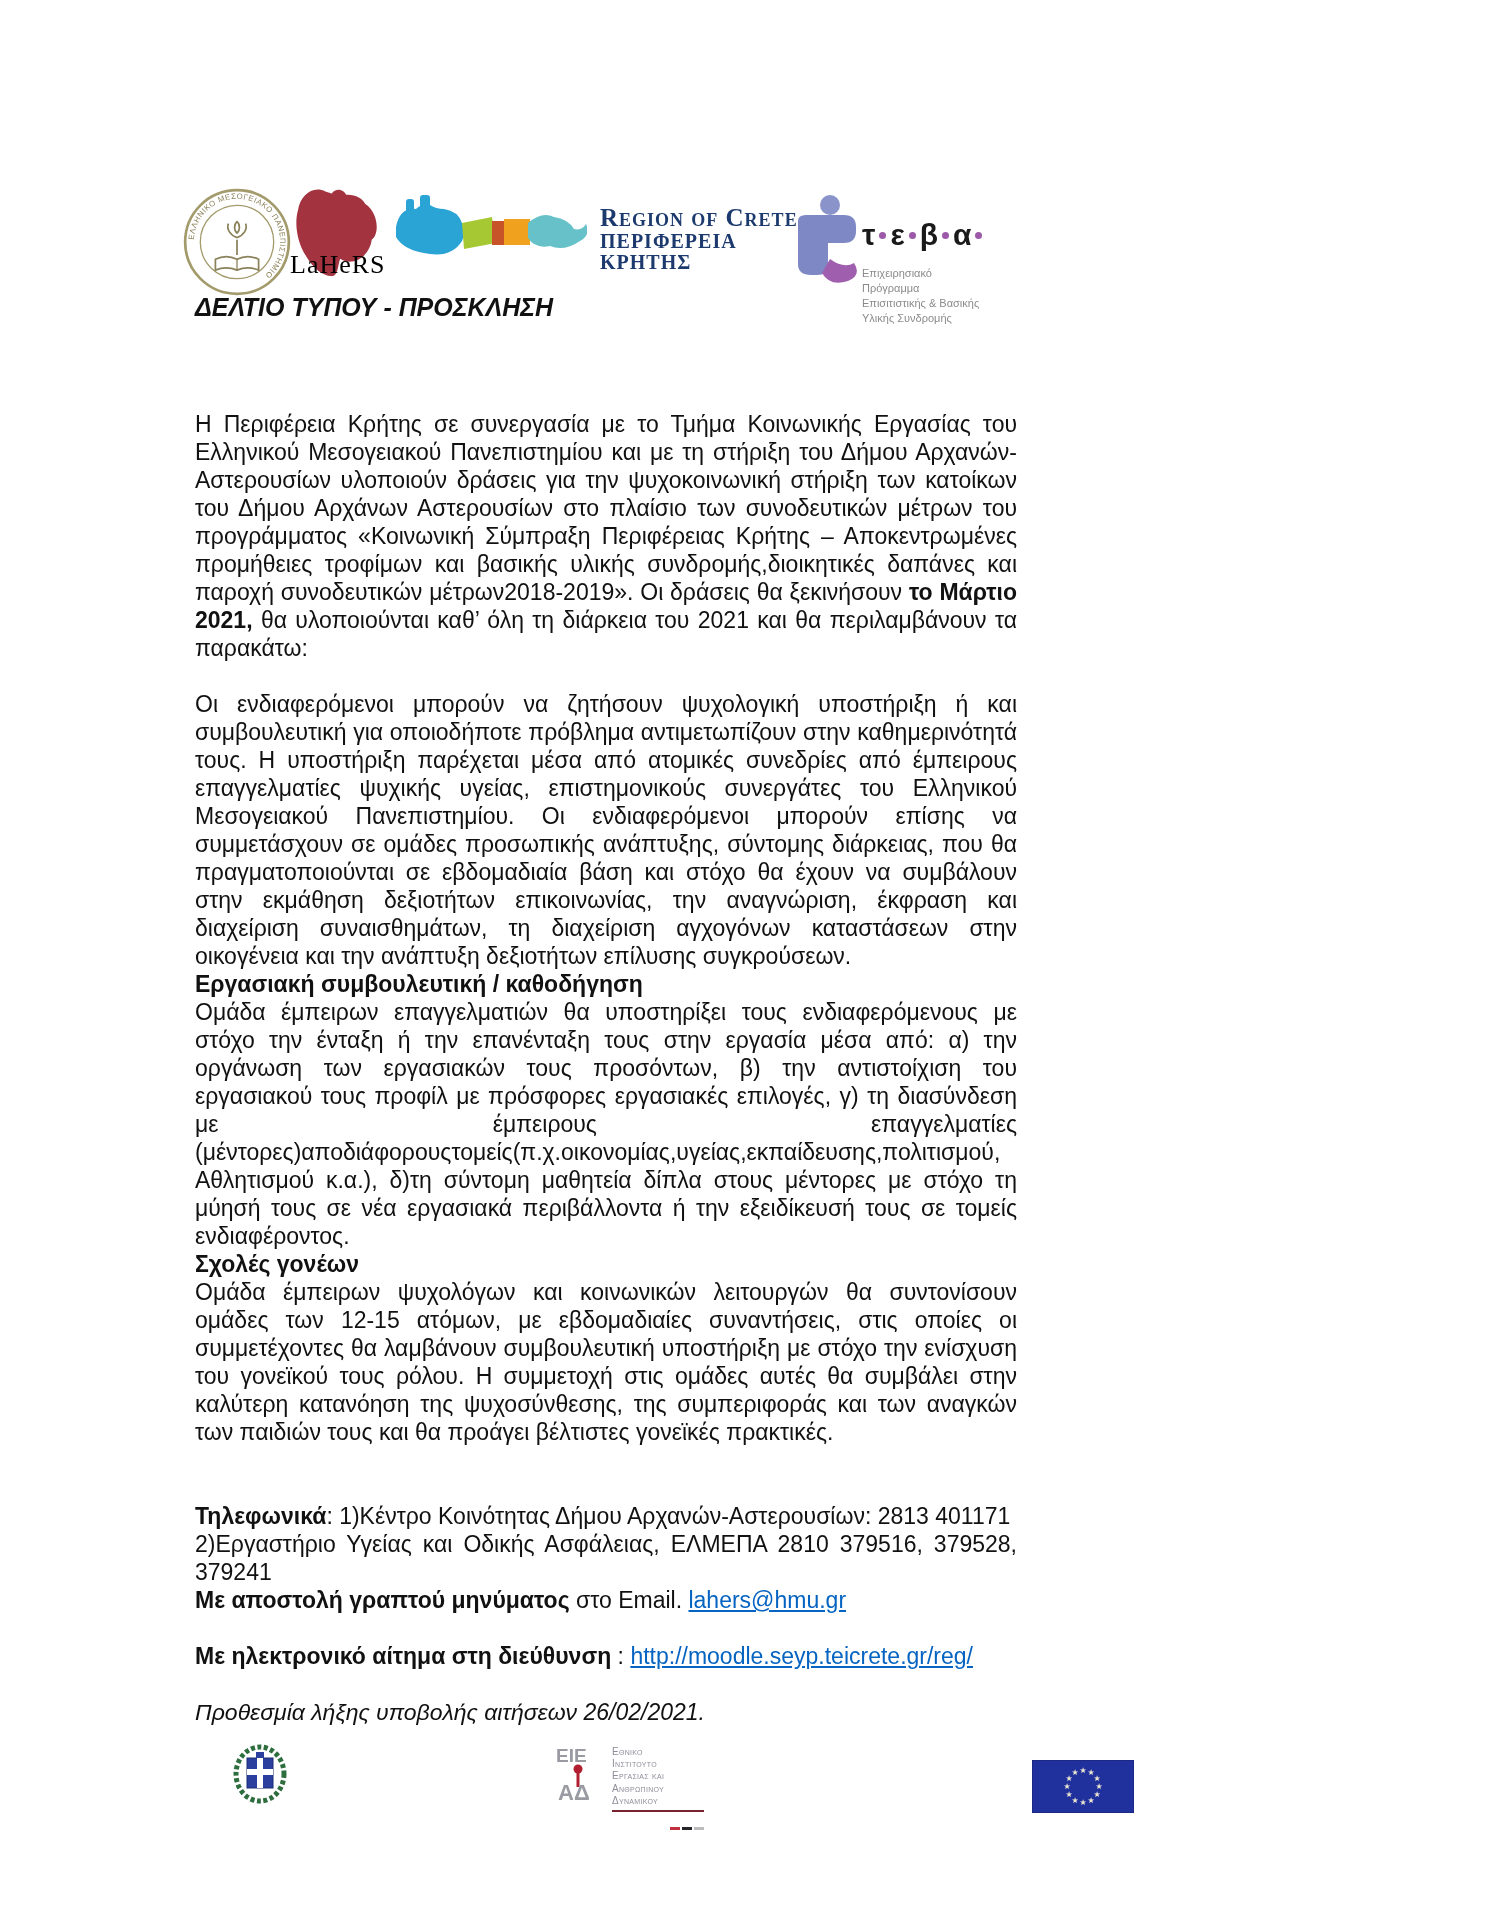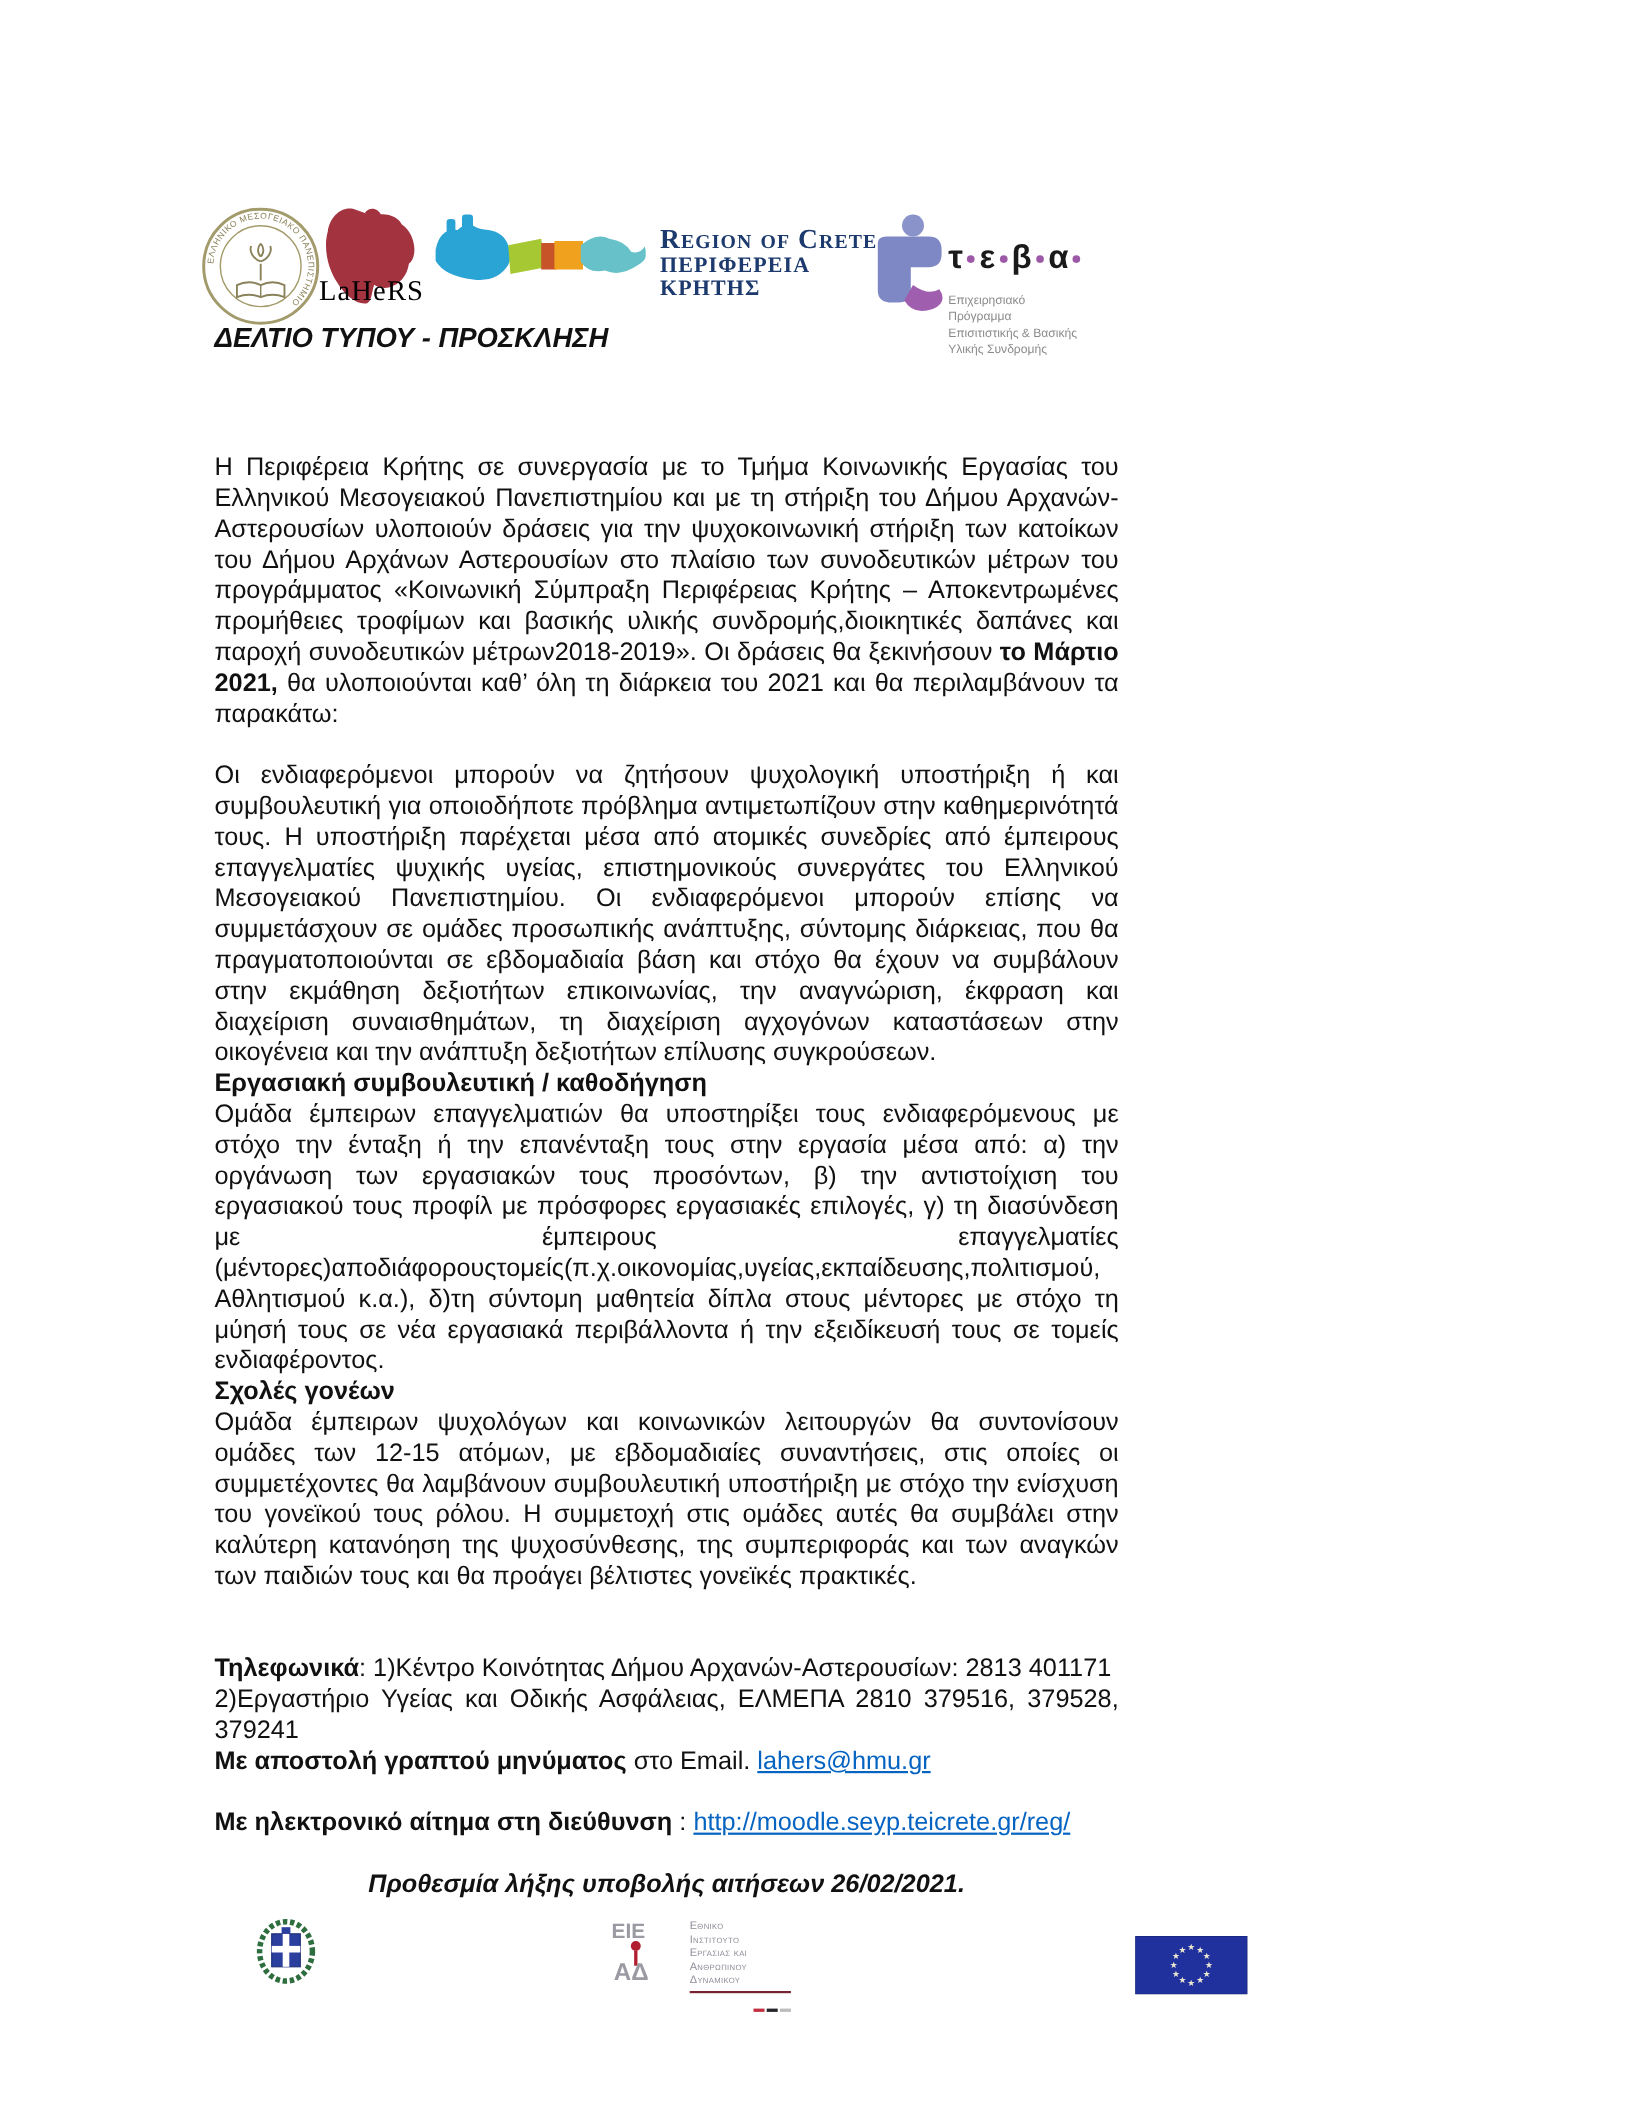--- a/index.html
+++ b/index.html
@@ -41,25 +41,25 @@
   
   .col {
     position:absolute; left:195px; top:410px; width:822px;
     font-size:23px; line-height:28px; text-align:justify; color:#111;
   }
   .col p { margin:0; }
   .gap { height:28px; }
   .sec-h { font-weight:bold; text-align:left; }
   .contact b { font-weight:bold; }
   a.doclink { color:#0563c1; text-decoration:underline; cursor:pointer; }
-  .deadline { font-weight:bold; font-style:italic; text-align:center; }
+  .deadline { font-weight:normal; font-style:italic; text-align:left; }
 
   
   .coat { position:absolute; left:232px; top:1742px; width:56px; height:62px; }
-  .eiead { position:absolute; left:556px; top:1744px; display:flex; gap:23px; }
+  .eiead { position:absolute; left:556px; top:1744px; display:flex; gap:8px; }
   .eiead-glyph { width:48px; height:62px; }
   .eiead-textwrap { padding-top:2px; }
   .eiead-lines { font-size:10px; line-height:1.22; color:#8d8d99; font-variant:small-caps; letter-spacing:0.3px; }
   .eiead-rule { margin-top:3px; width:92px; height:2px; background:#7a2330; }
   .eiead-dashes { margin-top:4px; text-align:right; width:92px; }
   .eiead-dashes span { display:inline-block; width:10px; height:3px; margin-left:2px; }
   .d-red { background:#c23040; } .d-black { background:#26262a; } .d-gray { background:#bcbcbc; }
   .eu-flag { position:absolute; left:1032px; top:1760px; width:102px; height:53px; }
 </style>
 </head>

